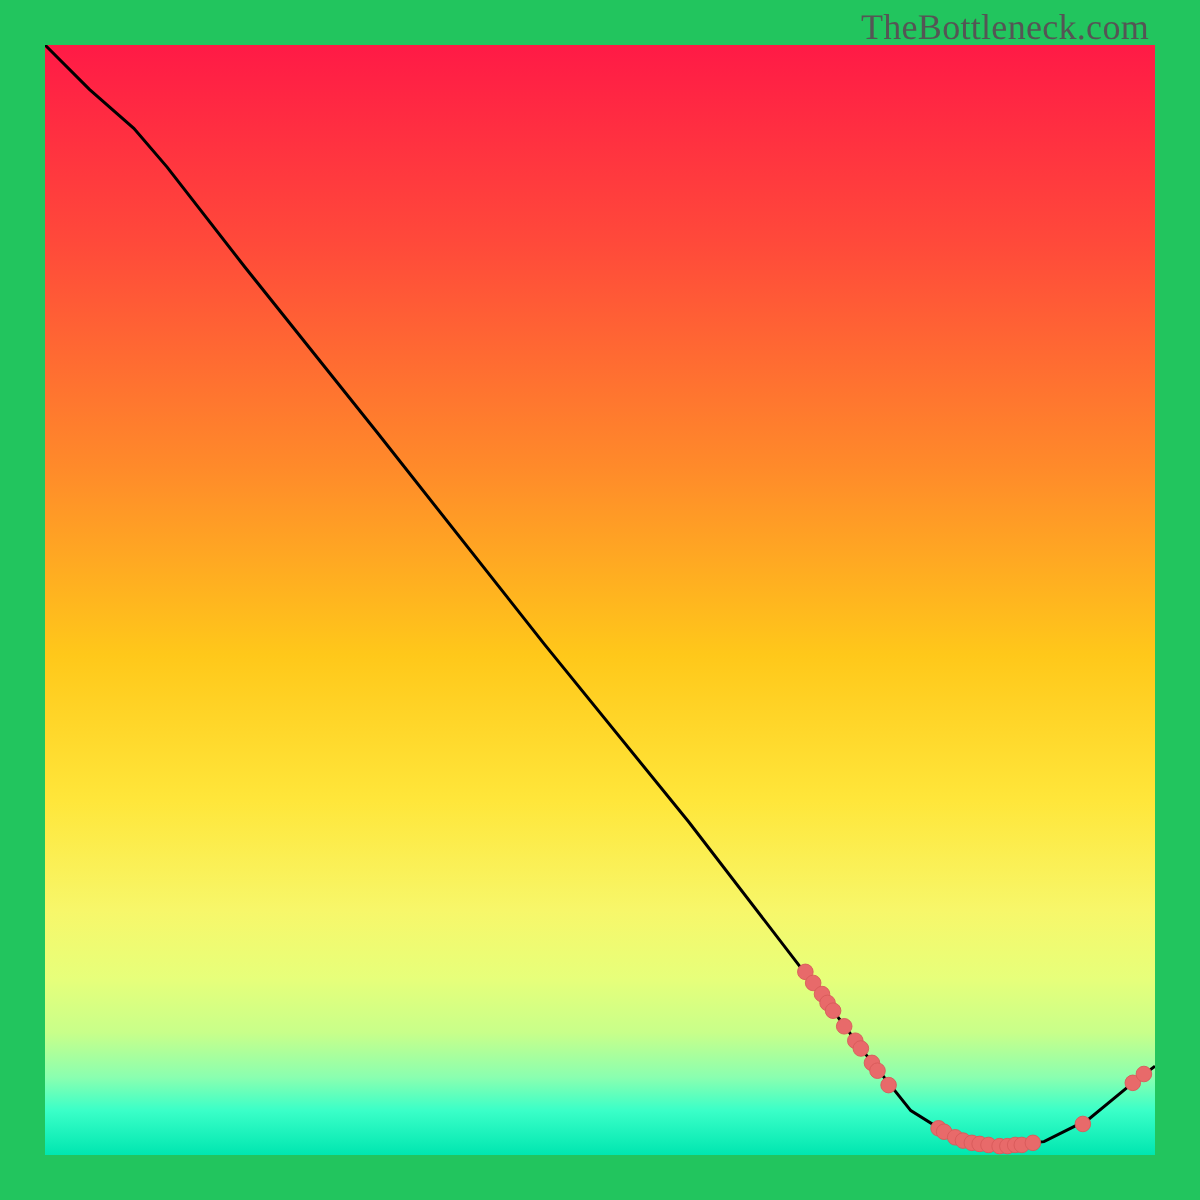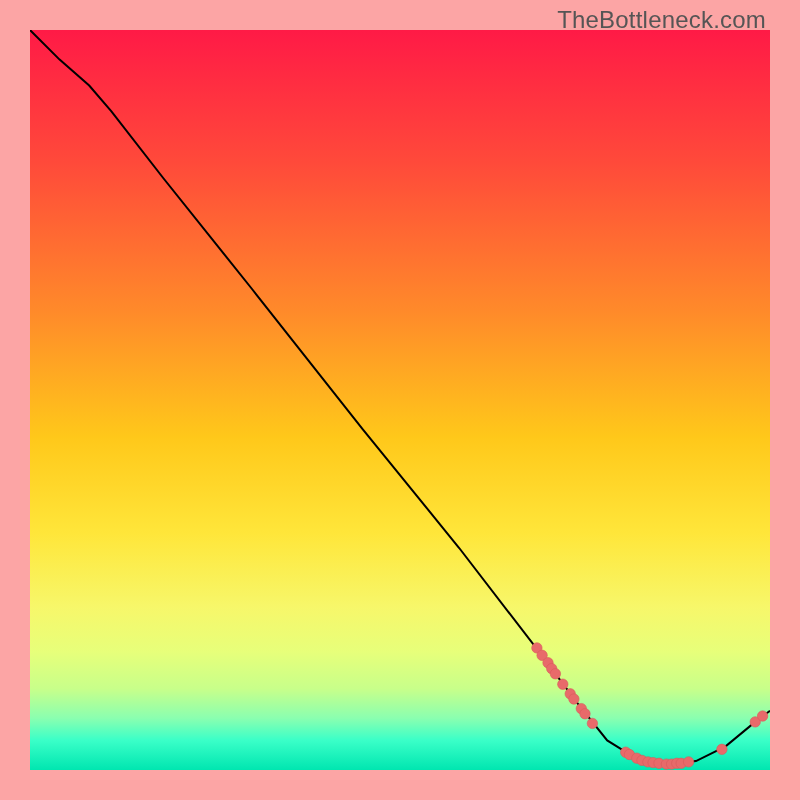--- a/index.html
+++ b/index.html
@@ -7,21 +7,22 @@
     padding: 0;
     width: 800px;
     height: 800px;
     background: #000;
     font-family: Arial, Helvetica, sans-serif;
   }
   .frame {
     position: relative;
     width: 800px;
     height: 800px;
-    background: #fca5a5;
+    background: #22c55e;
+    font-family: Liberation Serif, serif;
   }
   .plot-area {
     position: absolute;
     left: 30px;
     top: 30px;
     width: 740px;
     height: 740px;
     background: linear-gradient(to bottom,
       #ff1a46 0%,
       #ff4a3a 18%,

